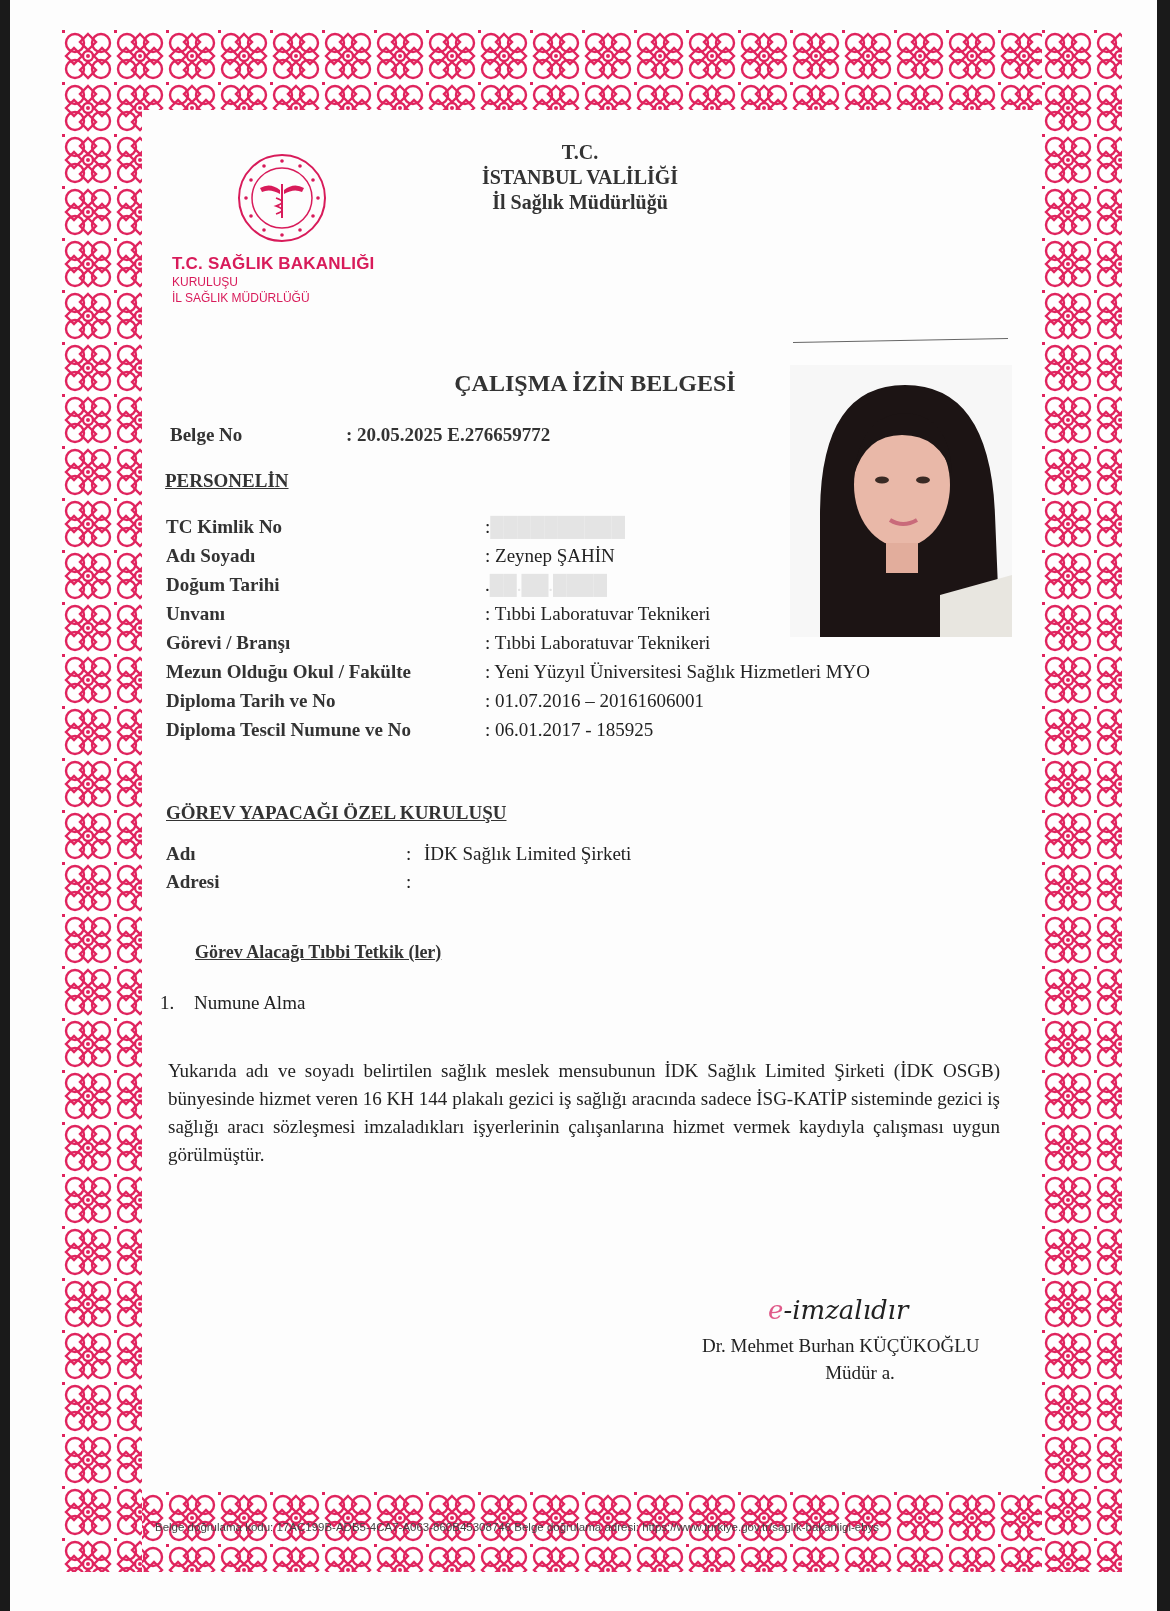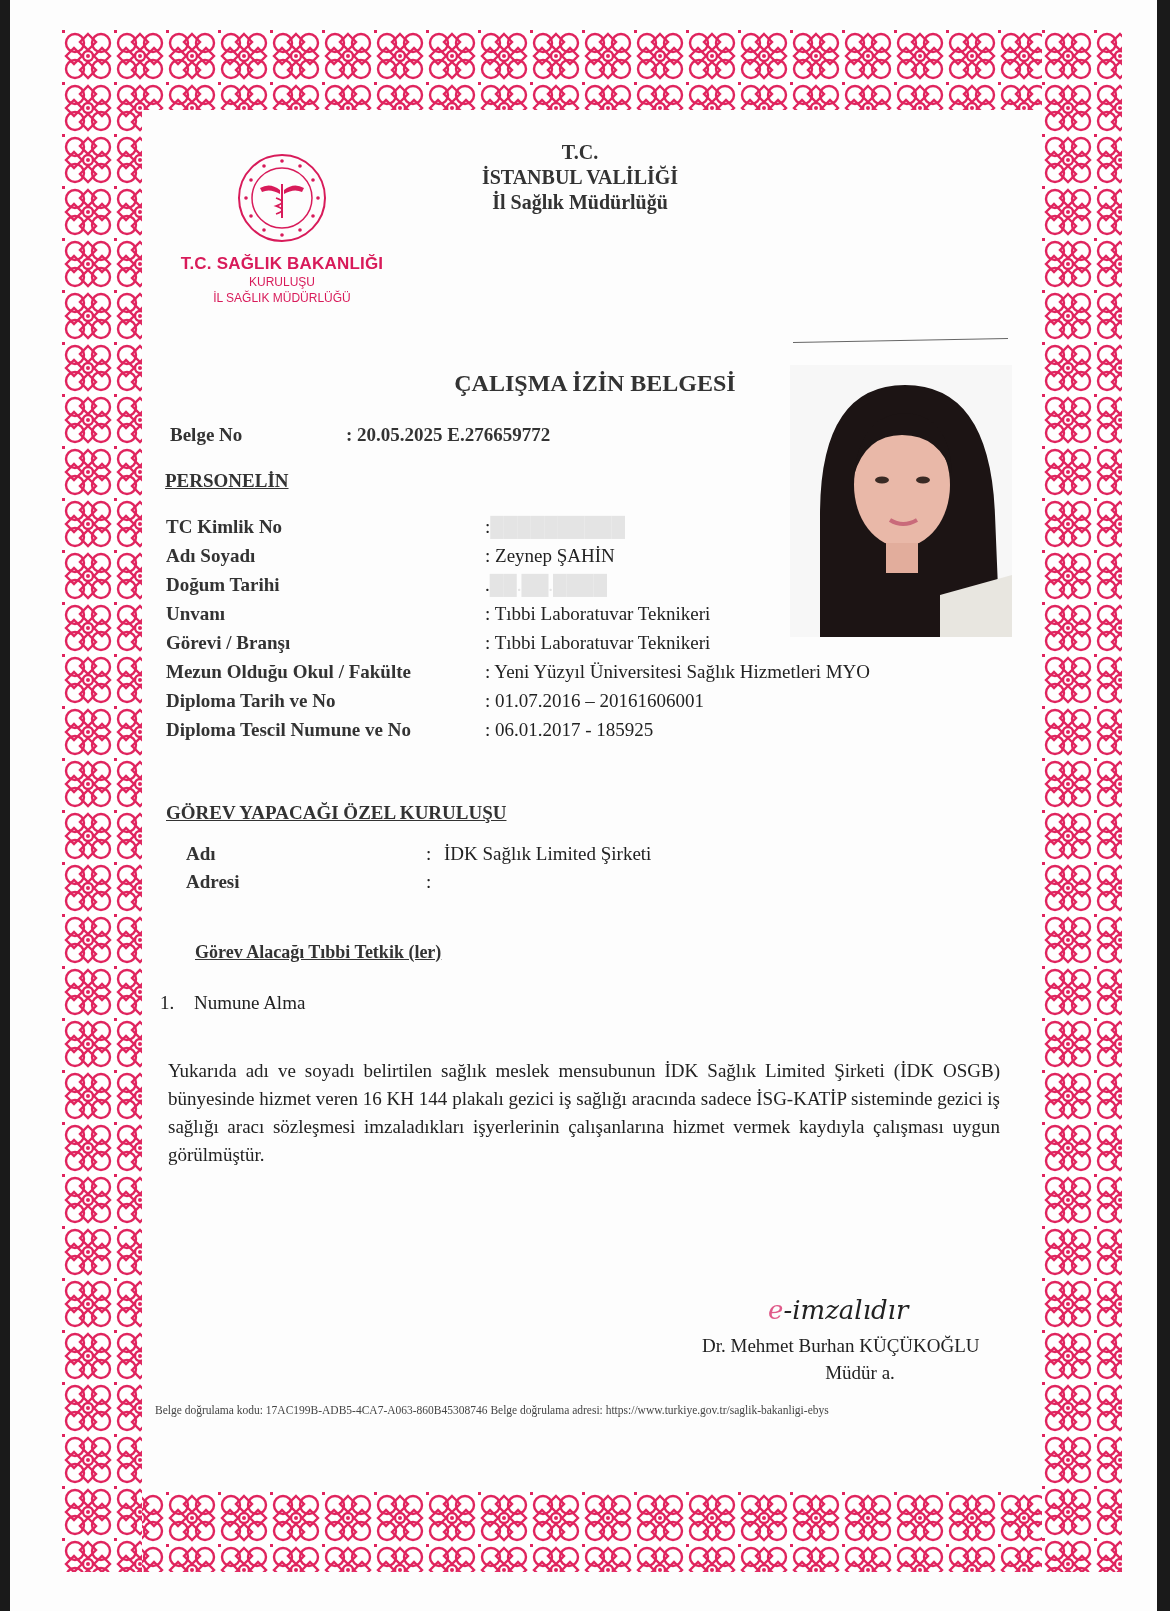--- a/index.html
+++ b/index.html
@@ -19,21 +19,21 @@
       box-sizing: border-box;
     }
     .band { position: absolute; overflow: hidden; }
     .band.top    { left: 0; top: 0; width: 100%; height: 80px; }
     .band.bottom { left: 0; bottom: 0; width: 100%; height: 80px; }
     .band.left   { left: 0; top: 0; width: 80px; height: 100%; }
     .band.right  { right: 0; top: 0; width: 80px; height: 100%; }
     .band svg { display: block; width: 100%; height: 100%; }
 
     
-    .logo { position: absolute; left: 172px; top: 152px; width: 220px; text-align: center; }
+    .logo { position: absolute; left: 172px; top: 152px; width: 220px; }
     .logo-seal { width: 92px; height: 92px; margin: 0 auto; display: block; }
     .logo-title {
       font-family: "Liberation Sans", sans-serif; font-weight: bold; color: #d81b5a;
       font-size: 17px; margin-top: 10px; letter-spacing: 0.2px;
     }
     .logo-sub {
       font-family: "Liberation Sans", sans-serif; color: #d81b5a; font-size: 12px; line-height: 16px;
     }
 
     .gov-header {
@@ -62,42 +62,42 @@
     .section-head {
       position: absolute; font-weight: bold; font-size: 19px; text-decoration: underline; color: #333;
     }
 
     .field-table { position: absolute; left: 166px; top: 512px; font-size: 19px; color: #222; }
     .field-row { height: 29px; line-height: 29px; white-space: nowrap; }
     .field-row .lbl { display: inline-block; width: 319px; font-weight: bold; color: #333; }
     .field-row .val { display: inline-block; }
     .faded { color: #e4e4e4; }
 
-    .org-table { position: absolute; left: 166px; top: 840px; font-size: 19px; color: #222; margin-left: 20px; }
+    .org-table { position: absolute; left: 166px; top: 840px; font-size: 19px; color: #222; }
     .org-row { line-height: 28px; white-space: nowrap; display: flex; }
     .org-row .lbl { width: 240px; font-weight: bold; color: #333; flex: none; }
     .org-row .colon { width: 18px; flex: none; }
     .org-row .val { flex: none; }
 
     .list-item { position: absolute; left: 160px; top: 992px; font-size: 19px; }
     .list-item .num { display: inline-block; width: 34px; }
 
     .paragraph {
       position: absolute; left: 168px; top: 1057px; width: 832px;
       font-size: 19px; line-height: 28px; text-align: justify; color: #222;
     }
 
     .esign { position: absolute; left: 768px; top: 1253px; font-size: 26px; font-style: italic; font-family: "DejaVu Serif", serif; color: #222; margin-top: 42px; }
     .esign .e { color: #e05a8a; }
     .signer { position: absolute; left: 690px; top: 1296px; width: 340px; text-align: center; font-size: 19px; line-height: 27px; color: #222; margin-top: 36px; }
     .signer .name { text-align: left; padding-left: 12px; }
 
     .footer {
-      position: absolute; left: 155px; top: 1404px; width: 860px;
-      font-family: Liberation Serif, serif; font-size: 11.5px; color: #444; white-space: nowrap;
+      position: absolute; left: 155px; top: 1521px; width: 860px;
+      font-family: Liberation Sans, sans-serif; font-size: 11.5px; color: #444; white-space: nowrap;
     }
   </style>
 </head>
 <body>
 
 <div class="page">
 
   <div class="border-frame">
     <svg width="0" height="0" style="position:absolute">
       <defs>

